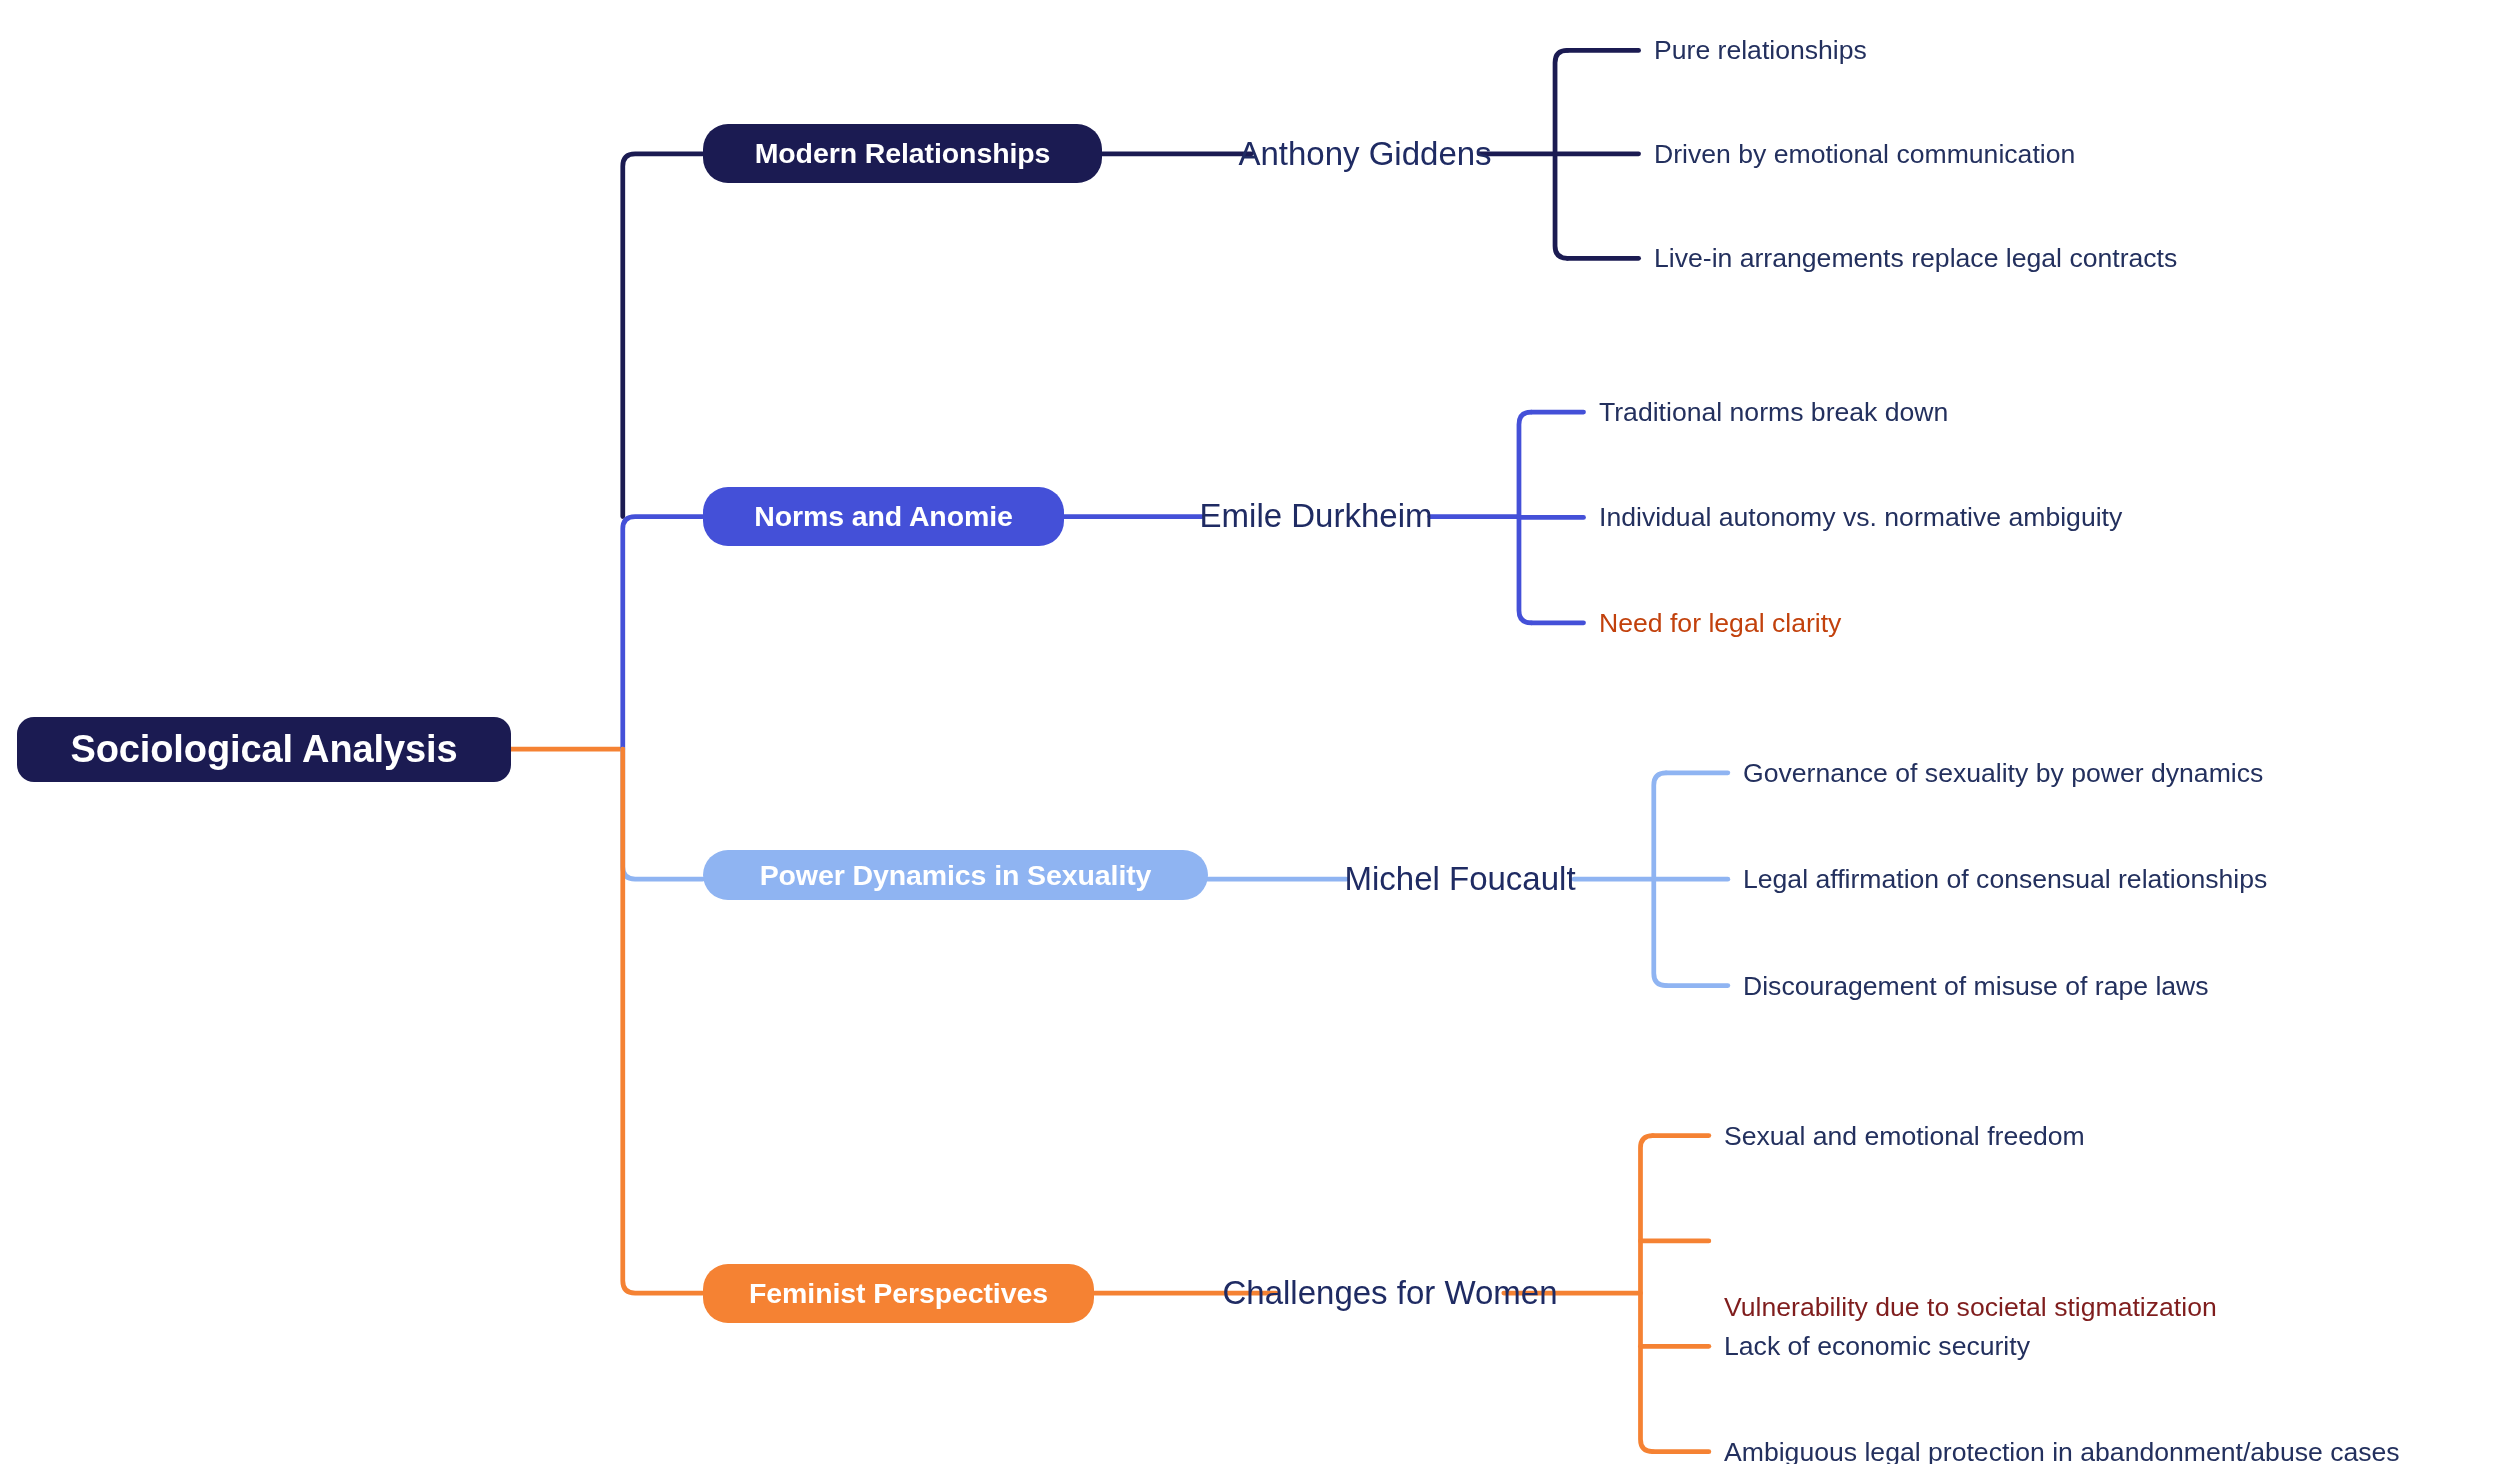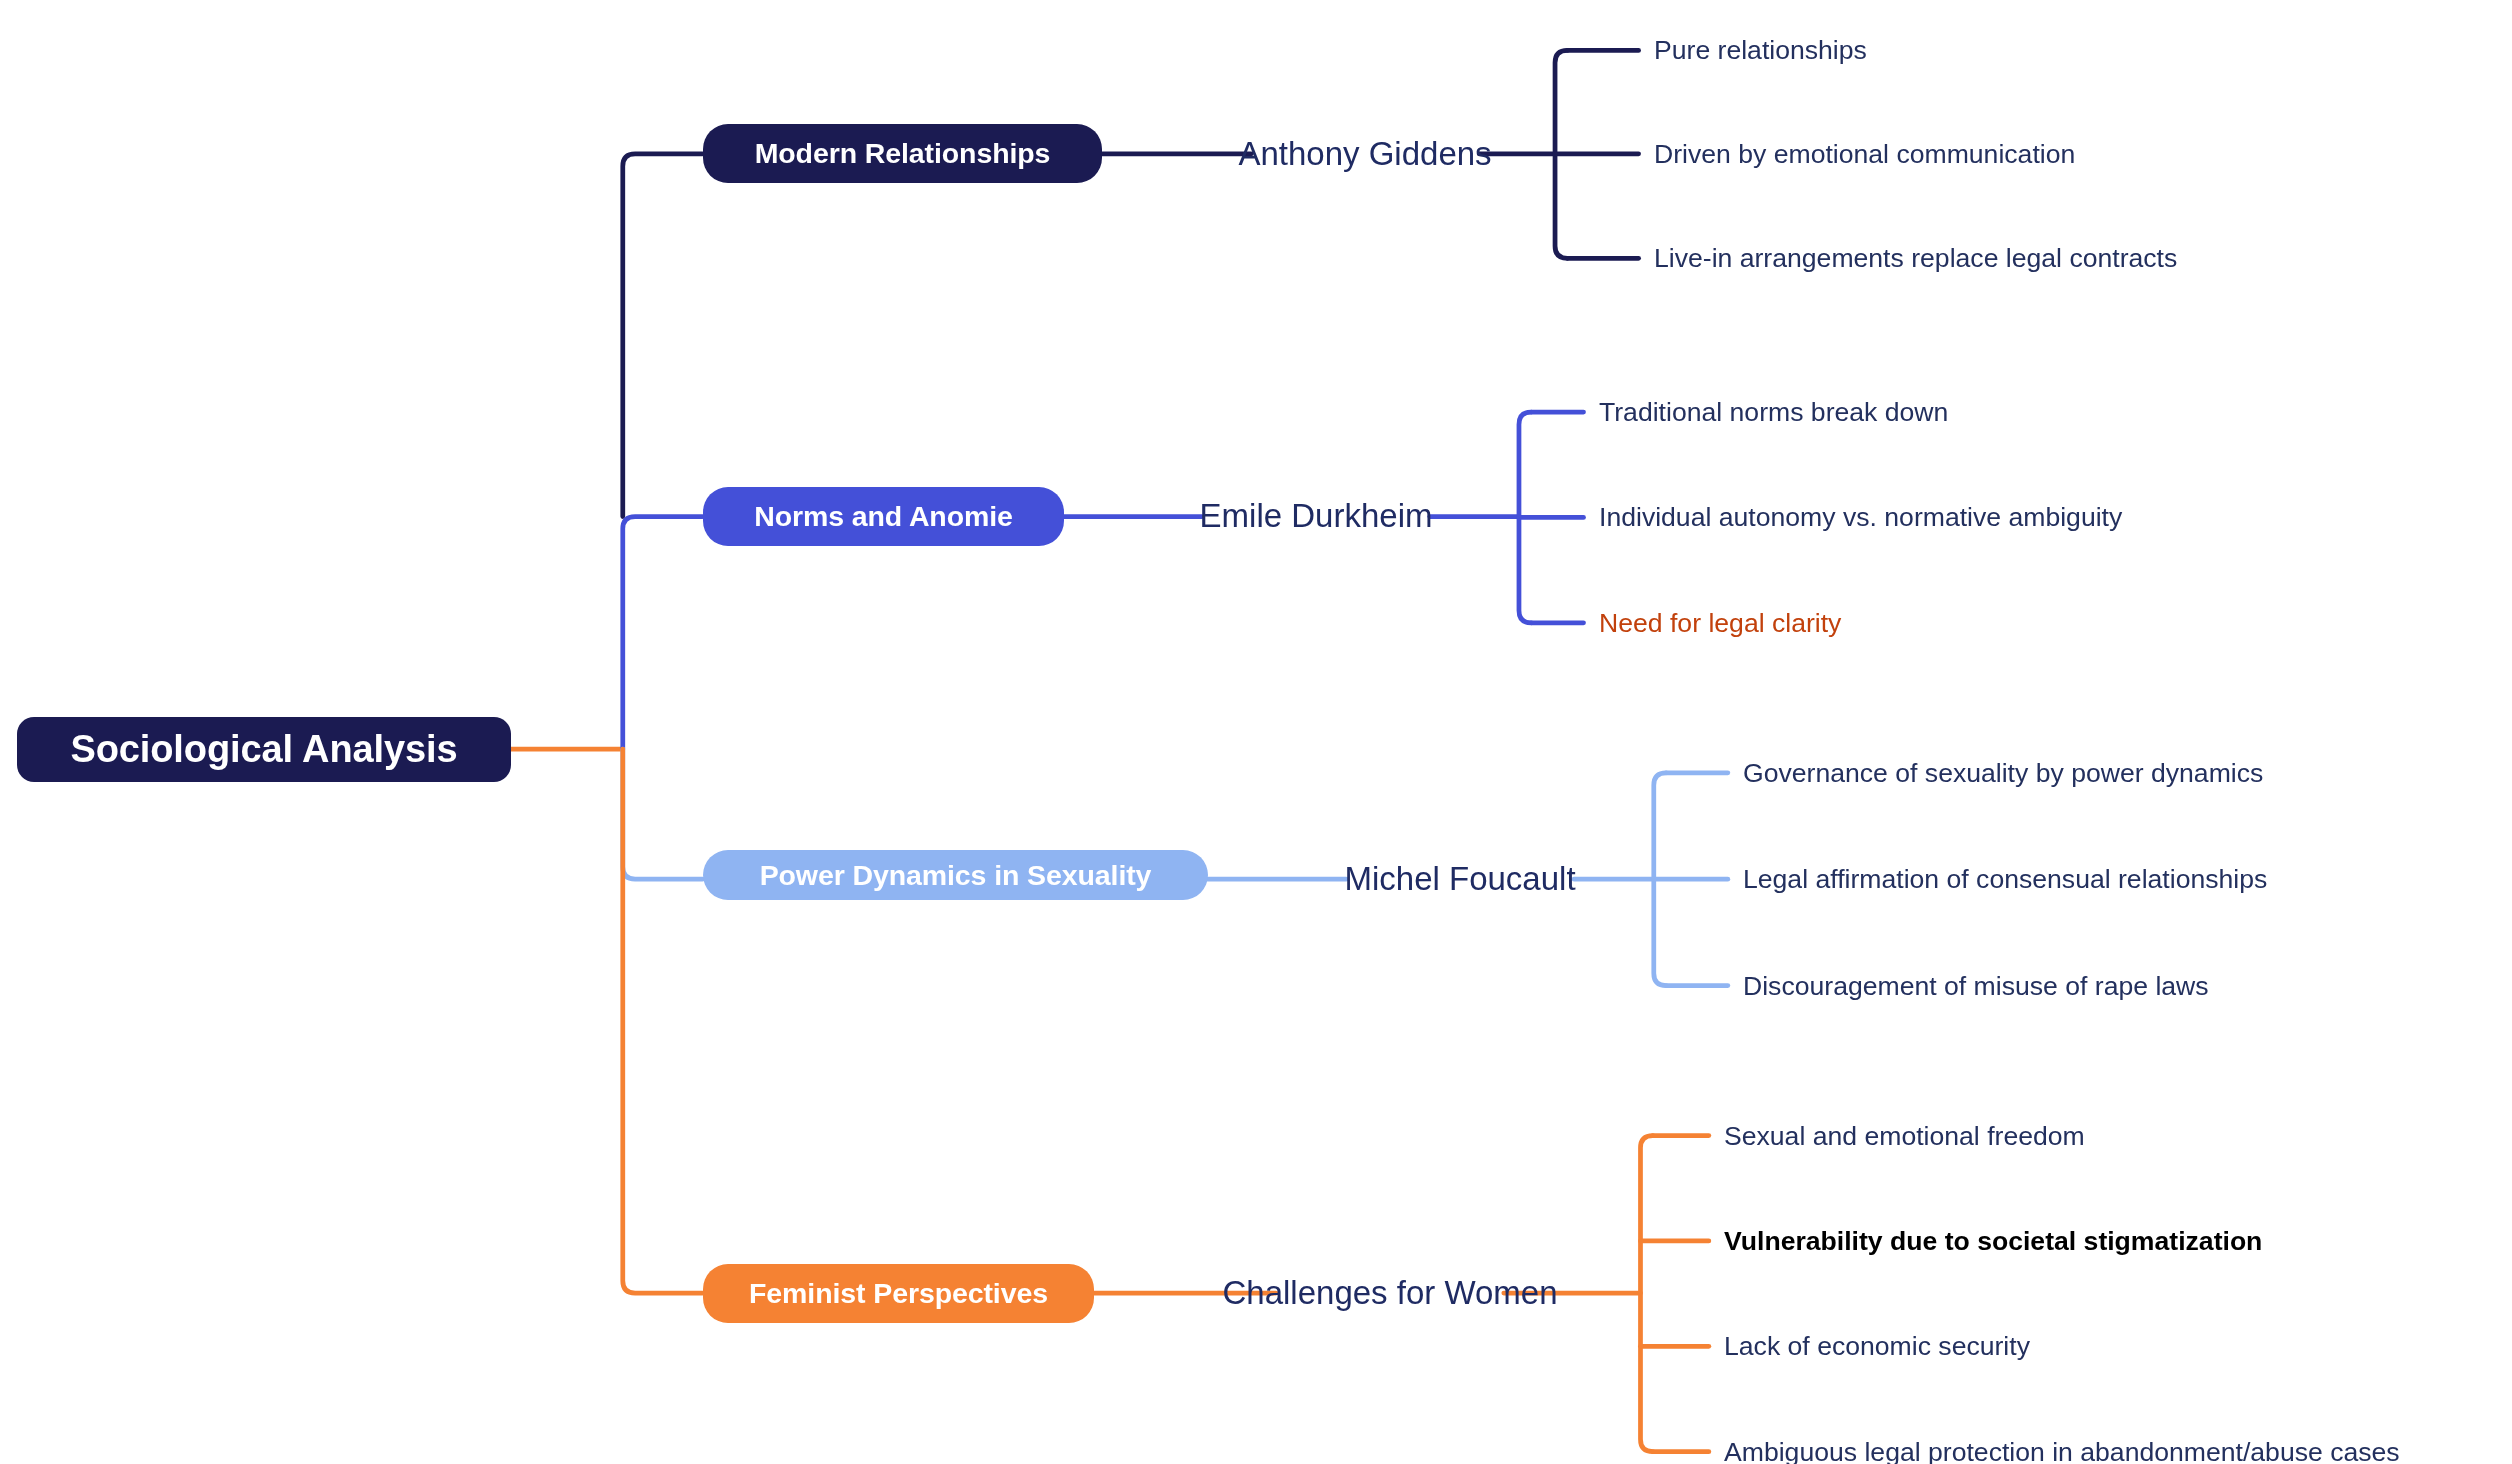--- a/index.html
+++ b/index.html
@@ -122,19 +122,19 @@
       <div class="leaf-label" style="left: 1599px; top: 517px; color: rgb(35, 48, 94);">Individual autonomy vs. normative ambiguity</div>
       <div class="leaf-label" style="left: 1599px; top: 623px; color: #c2410c;">Need for legal clarity</div>
       <div class="node-box branch-box" style="left: 703px; top: 850px; width: 505px; height: 50px; background: rgb(143, 180, 242); color: rgb(255, 255, 255);">Power Dynamics in Sexuality</div>
       <div class="mid-label" style="left: 1346px; top: 879px; width: 228px; color: rgb(31, 43, 99);">Michel Foucault</div>
       <div class="leaf-label" style="left: 1743px; top: 773px; color: rgb(35, 48, 94);">Governance of sexuality by power dynamics</div>
       <div class="leaf-label" style="left: 1743px; top: 879px; color: rgb(35, 48, 94);">Legal affirmation of consensual relationships</div>
       <div class="leaf-label" style="left: 1743px; top: 986px; color: rgb(35, 48, 94);">Discouragement of misuse of rape laws</div>
       <div class="node-box branch-box" style="left: 703px; top: 1264px; width: 391px; height: 59px; background: rgb(245, 130, 51); color: rgb(255, 255, 255);">Feminist Perspectives</div>
       <div class="mid-label" style="left: 1276px; top: 1293px; width: 228px; color: rgb(31, 43, 99);">Challenges for Women</div>
       <div class="leaf-label" style="left: 1724px; top: 1136px; color: rgb(35, 48, 94);">Sexual and emotional freedom</div>
-      <div class="leaf-label" style="left: 1724px; top: 1241px; color: #000000; font-weight: bold;">Vulnerability due to societal stigmatization</div>
+      <div class="leaf-label" style="left: 1724px; top: 1307px; color: #7f1d1d;">Vulnerability due to societal stigmatization</div>
       <div class="leaf-label" style="left: 1724px; top: 1346px; color: rgb(35, 48, 94);">Lack of economic security</div>
       <div class="leaf-label" style="left: 1724px; top: 1452px; color: rgb(35, 48, 94);">Ambiguous legal protection in abandonment/abuse cases</div>
       <div class="node-box root-box" style="left: 17px; top: 717px; width: 494px; height: 65px; background: rgb(27, 27, 82); color: rgb(255, 255, 255);">Sociological Analysis</div>
     </div>
 </div>
 
 
 </body></html>

